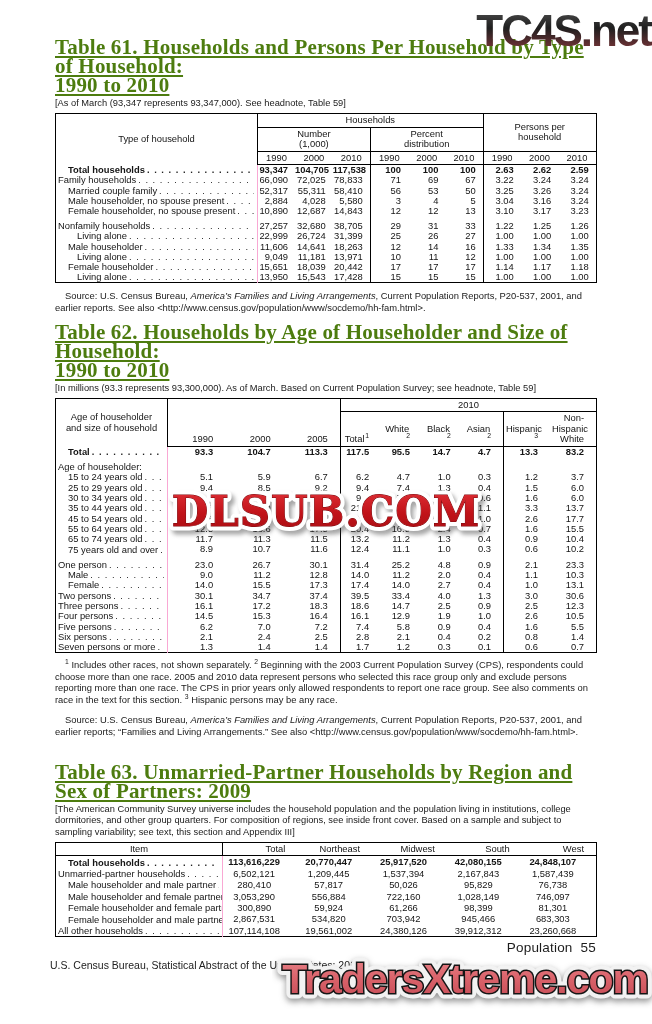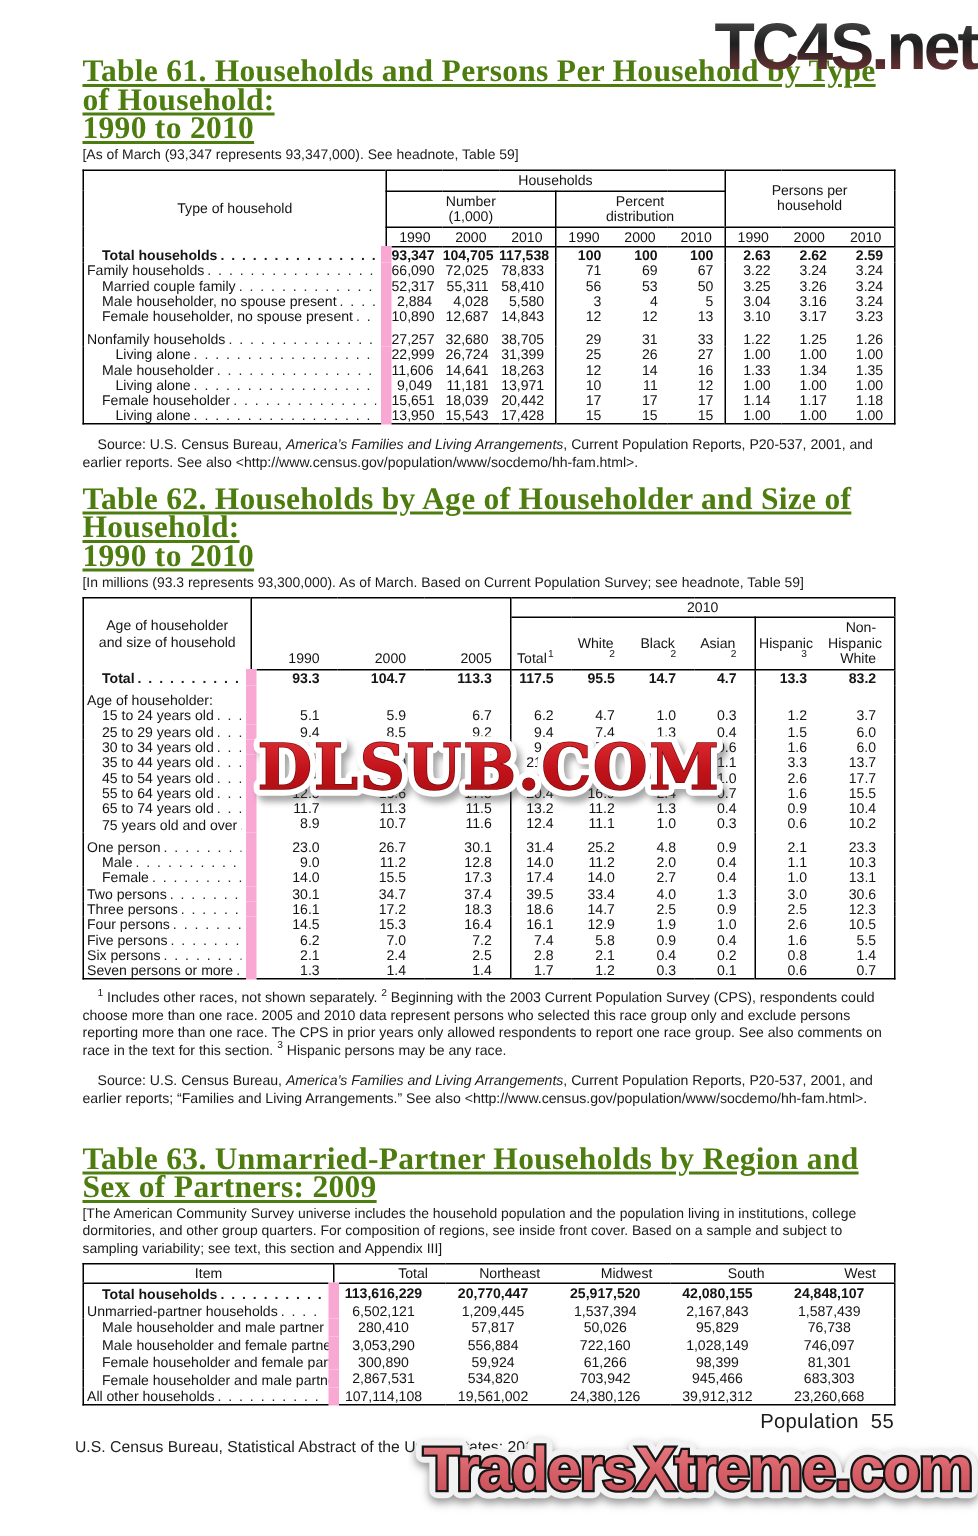--- a/index.html
+++ b/index.html
@@ -28,21 +28,21 @@
   thead tr.last th{border-bottom:1.6px solid #000;}
   .pre{white-space:pre-line;}
   tr.gap td{padding-top:5px;}
 
   .stub{display:flex;align-items:baseline;overflow:hidden;}
   .stub .lbl{white-space:nowrap;}
   .stub .dots{flex:1 1 auto;overflow:hidden;white-space:nowrap;margin:0 3px 0 2px;}
   .stub .dots::after{content:". . . . . . . . . . . . . . . . . . . . . . . . . . . . . . . . . . . . . . . . . . . . . . . . . . . .";letter-spacing:1px;color:#222;}
   .i0{padding-left:2px;} .i1{padding-left:12px;} .i2{padding-left:21px;}
 
-  #t61 td:first-child,#t62 td:first-child,#t63 td:first-child{border-right:7px solid #f9a8d4;}
+  #t61 td:first-child,#t62 td:first-child,#t63 td:first-child{border-right:1px solid #f9a8d4;}
   #t61 td:nth-child(4),#t61 td:nth-child(7){border-right:1px solid #000;}
   #t62 td:nth-child(4),#t62 td:nth-child(8){border-right:1px solid #000;}
   #t61 td.v{padding-right:7px;}
   #t62 td.v{padding-right:12px;line-height:10.3px;}
   #t63 td.v{padding-right:12px;line-height:11.4px;text-align:center;}
   #t62 thead .yrow th{vertical-align:bottom;text-align:right;padding-right:12px;padding-bottom:1px;}
   #t62 thead .yrow th.nhw{text-align:right;}
   #t63 thead th.num{text-align:right;padding-right:12px;}
   .stub-head{font-size:9.4px;}
 

